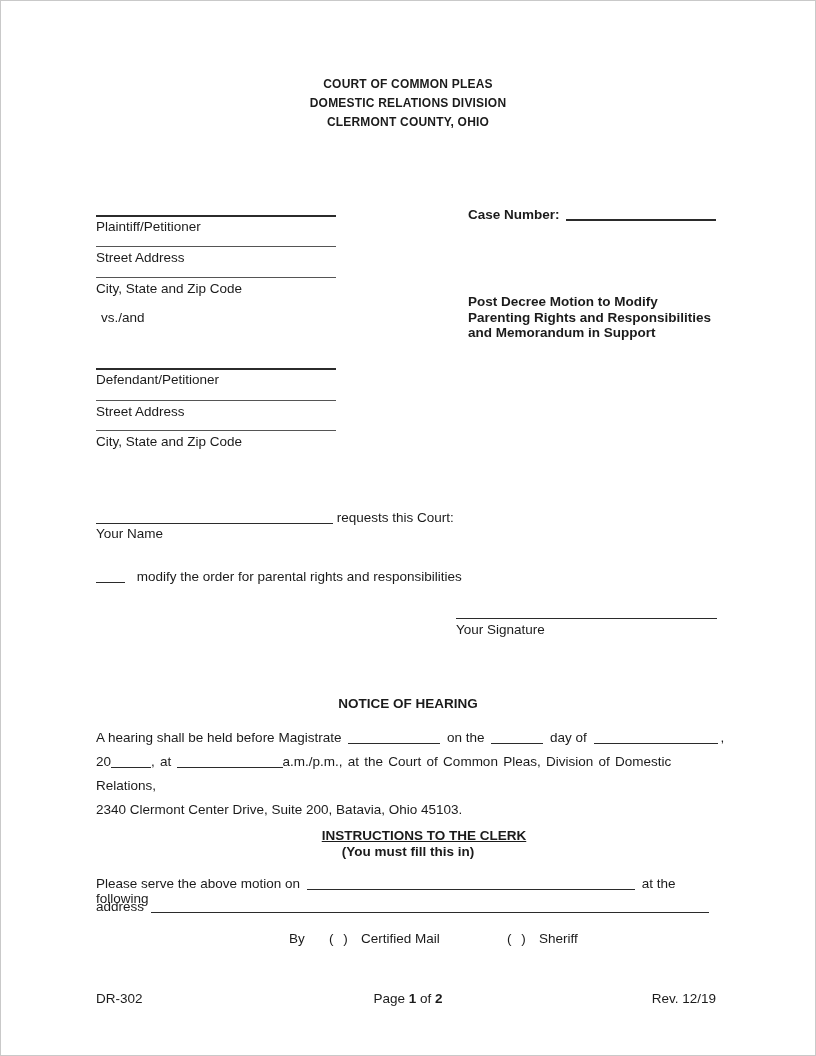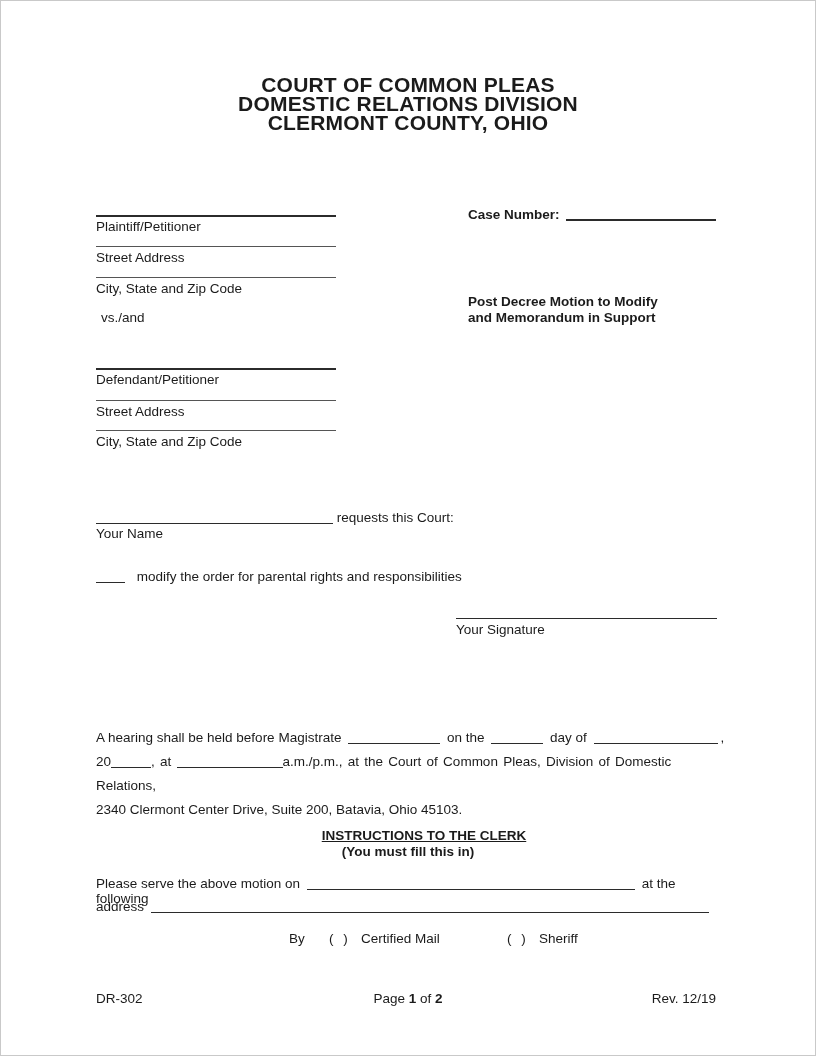--- a/index.html
+++ b/index.html
@@ -12,21 +12,21 @@
     box-sizing: border-box;
     font-family: "Liberation Sans", "DejaVu Sans", sans-serif;
     font-size: 13.5px;
     color: #1b1b1b;
     overflow: hidden;
   }
   .abs { position: absolute; }
   .b { font-weight: bold; text-align: center; }
   .center { left: 0; width: 100%; text-align: center; }
 
-  .header { top: 74px; line-height: 19px; font-size: 21px; font-weight: bold; letter-spacing: 0.2px; }
+  .header { top: 74px; line-height: 19px; font-size: 12px; font-weight: bold; letter-spacing: 0.2px; }
 
   
   .uline { height: 16px; border-bottom: 1px solid #555; }
   .u2 { border-bottom: 2px solid #2b2b2b; }
   .u15 { border-bottom: 1.5px solid #2b2b2b; }
   .lbl { line-height: 16px; }
 
   
   .iline {
     display: inline-block;
@@ -70,20 +70,21 @@
   <div class="abs uline" style="left:95px; top:229px; width:240px;"></div>
   <div class="abs lbl" style="left:95px; top:249px;">Street Address</div>
 
   <div class="abs uline" style="left:95px; top:260px; width:240px;"></div>
   <div class="abs lbl" style="left:95px; top:280px;">City, State and Zip Code</div>
 
   <div class="abs" style="left:100px; top:309px;">vs./and</div>
 
   <div class="abs motion-title" style="left:467px; top:293px;">
     <div>Post Decree Motion to Modify</div>
+    <div>Parenting Rights and Responsibilities</div>
     <div>and Memorandum in Support</div>
   </div>
 
   <div class="abs uline u2" style="left:95px; top:351px; width:240px;"></div>
   <div class="abs lbl" style="left:95px; top:371px;">Defendant/Petitioner</div>
 
   <div class="abs uline" style="left:95px; top:383px; width:240px;"></div>
   <div class="abs lbl" style="left:95px; top:403px;">Street Address</div>
 
   <div class="abs uline" style="left:95px; top:413px; width:240px;"></div>
@@ -96,20 +97,21 @@
   <div class="abs lbl" style="left:95px; top:525px;">Your Name</div>
 
   <div class="abs" style="left:95px; top:565px;">
     <span class="iline tight" style="width:29px;"></span>
     <span style="margin-left:8px;">modify the order for parental rights and responsibilities</span>
   </div>
 
   <div class="abs uline u15" style="left:455px; top:601px; width:261px;"></div>
   <div class="abs lbl" style="left:455px; top:621px;">Your Signature</div>
 
+  <div class="abs center b" style="top:695px;">NOTICE OF HEARING</div>
 
   <div class="abs para" style="left:95px; top:725px;">
     <div>
       <span>A hearing shall be held before Magistrate</span>
       <span class="iline" style="width:92px;"></span>
       <span>on the</span>
       <span class="iline" style="width:52px;"></span>
       <span>day of</span>
       <span class="iline" style="width:124px;"></span><span>,</span>
     </div>

